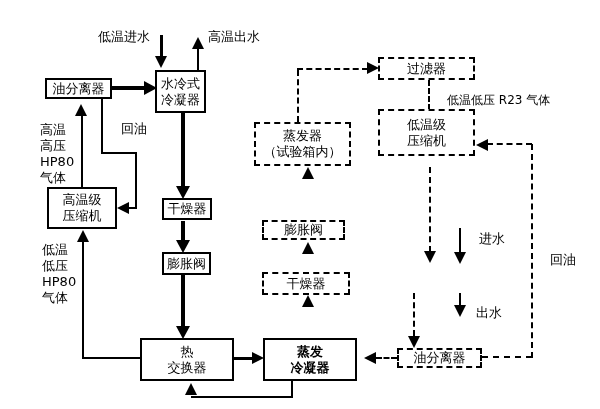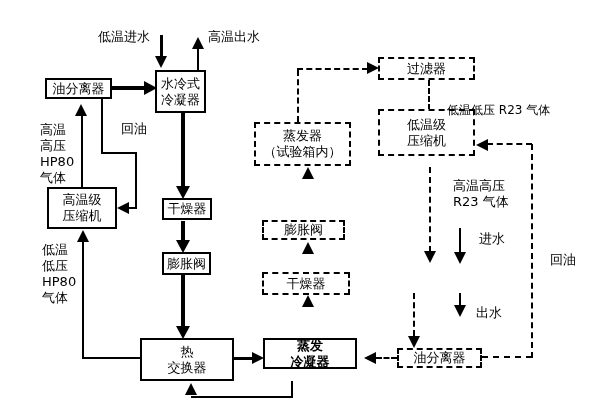--- a/index.html
+++ b/index.html
@@ -11,21 +11,21 @@
   .box{
     position:absolute;box-sizing:border-box;border:2px solid #000;background:#fff;
     display:flex;align-items:center;justify-content:center;text-align:center;
     font-size:13px;line-height:16px;white-space:pre-line;
   }
   .dashed{border-style:dashed;}
   .bold{font-weight:bold;}
   .lbl{
     position:absolute;font-size:13px;line-height:16px;white-space:pre-line;
   }
-  .sm{font-size:12px;margin-top:10px;}
+  .sm{font-size:12px;}
   .hl,.vl{position:absolute;background:#000;}
   .dh{position:absolute;border-top:2px dashed #000;height:0;}
   .dv{position:absolute;border-left:2px dashed #000;width:0;}
   .tu,.td,.tl,.tr,.tr-big,.td-big{position:absolute;width:0;height:0;}
   .tu{border-left:6px solid transparent;border-right:6px solid transparent;border-bottom:12px solid #000;}
   .td{border-left:6px solid transparent;border-right:6px solid transparent;border-top:12px solid #000;}
   .tl{border-top:6px solid transparent;border-bottom:6px solid transparent;border-right:12px solid #000;}
   .tr{border-top:6px solid transparent;border-bottom:6px solid transparent;border-left:12px solid #000;}
   .tr-big{border-top:7px solid transparent;border-bottom:7px solid transparent;border-left:13px solid #000;}
   .td-big{border-left:7px solid transparent;border-right:7px solid transparent;border-top:13px solid #000;}
@@ -112,21 +112,21 @@
   <div class="box" style="left:47px;top:187px;width:70px;height:42px">高温级
 压缩机</div>
 
   <div class="box" style="left:162px;top:198px;width:50px;height:22px">干燥器</div>
 
   <div class="box" style="left:162px;top:252px;width:49px;height:23px">膨胀阀</div>
 
   <div class="box" style="left:140px;top:338px;width:94px;height:43px">热
 交换器</div>
 
-  <div class="box bold" style="left:263px;top:338px;width:94px;height:31px">蒸发
+  <div class="box bold" style="left:263px;top:338px;width:94px;height:43px">蒸发
 冷凝器</div>
 
   <div class="box dashed" style="left:378px;top:57px;width:97px;height:23px">过滤器</div>
 
   <div class="box dashed" style="left:254px;top:122px;width:97px;height:44px">蒸发器
 （试验箱内）</div>
 
   <div class="box dashed" style="left:378px;top:109px;width:97px;height:47px">低温级
 压缩机</div>
 
@@ -148,22 +148,20 @@
 
   <div class="lbl" style="left:121px;top:121px">回油</div>
 
   <div class="lbl" style="left:42px;top:242px">低温
 低压
 HP80
 气体</div>
 
   <div class="lbl sm" style="left:447px;top:92px">低温低压 R23 气体</div>
 
-  <div class="lbl" style="left:453px;top:178px">高温高压
-R23 气体</div>
 
   <div class="lbl" style="left:479px;top:231px">进水</div>
 
   <div class="lbl" style="left:476px;top:305px">出水</div>
 
   <div class="lbl" style="left:550px;top:252px">回油</div>
 
 </div>
 
 </body></html>

